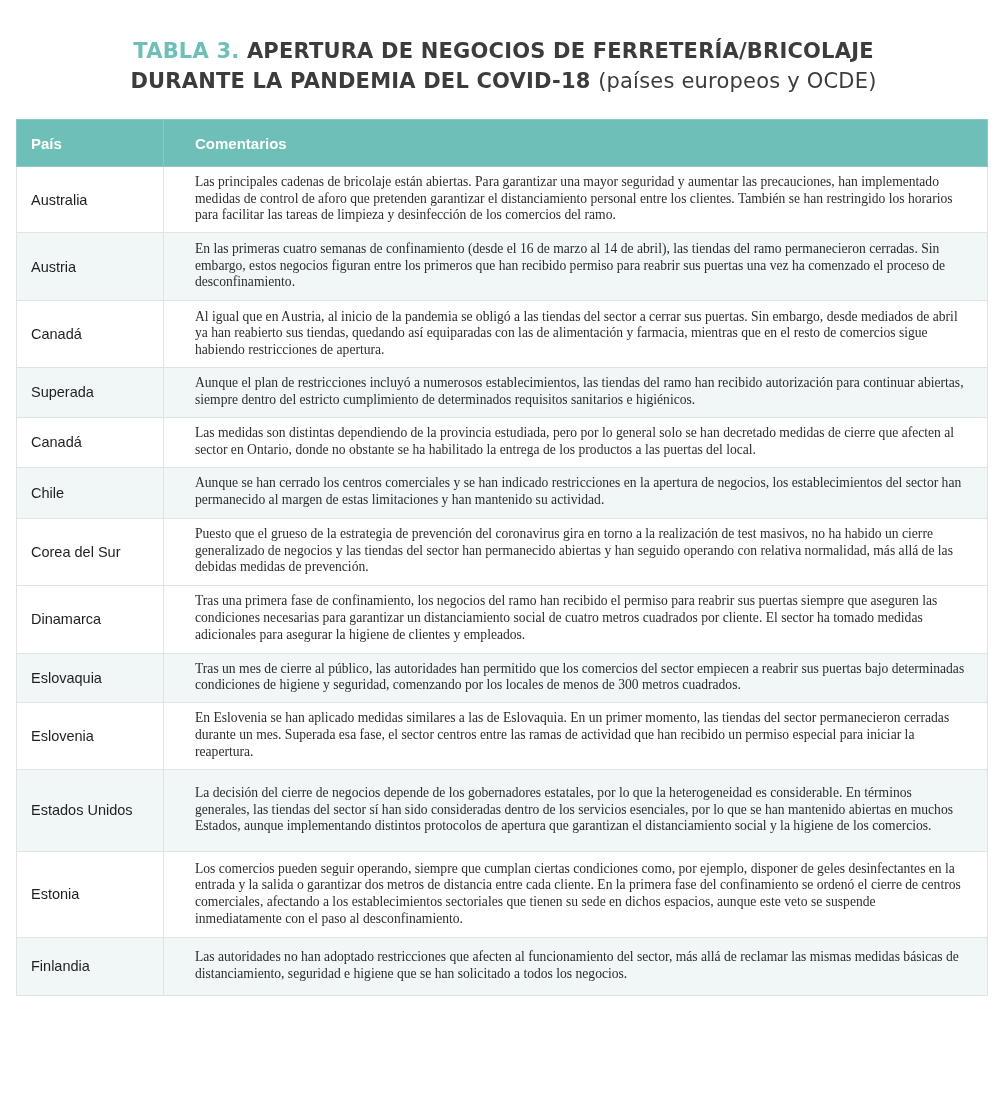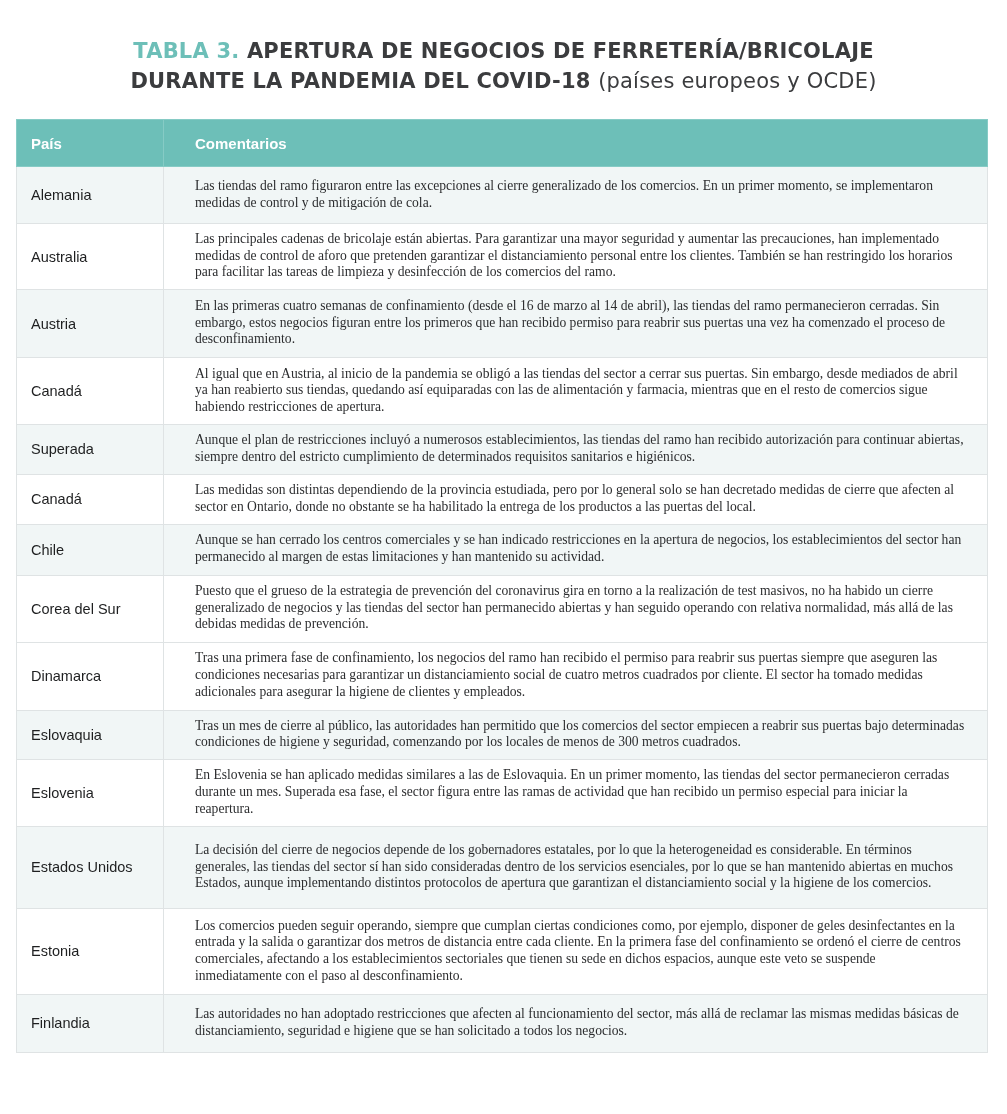--- a/index.html
+++ b/index.html
@@ -52,24 +52,20 @@
       <col class="c1">
       <col class="c2">
     </colgroup>
   <thead>
     <tr>
       <th class="c1">País</th>
       <th class="c2">Comentarios</th>
     </tr>
   </thead>
   <tbody>
-    <tr class="alt" style="height:57px">
-      <td class="country">Alemania</td>
-      <td class="comment">Las tiendas del ramo figuraron entre las excepciones al cierre generalizado de los comercios. En un primer momento, se implementaron medidas de control y de mitigación de cola.</td>
-    </tr>
     <tr style="height:66px">
       <td class="country">Australia</td>
       <td class="comment">Las principales cadenas de bricolaje están abiertas. Para garantizar una mayor seguridad y aumentar las precauciones, han implementado medidas de control de aforo que pretenden garantizar el distanciamiento personal entre los clientes. También se han restringido los horarios para facilitar las tareas de limpieza y desinfección de los comercios del ramo.</td>
     </tr>
     <tr class="alt" style="height:68px">
       <td class="country">Austria</td>
       <td class="comment">En las primeras cuatro semanas de confinamiento (desde el 16 de marzo al 14 de abril), las tiendas del ramo permanecieron cerradas. Sin embargo, estos negocios figuran entre los primeros que han recibido permiso para reabrir sus puertas una vez ha comenzado el proceso de desconfinamiento.</td>
     </tr>
     <tr style="height:67px">
       <td class="country">Canadá</td>
@@ -94,21 +90,21 @@
     <tr style="height:68px">
       <td class="country">Dinamarca</td>
       <td class="comment">Tras una primera fase de confinamiento, los negocios del ramo han recibido el permiso para reabrir sus puertas siempre que aseguren las condiciones necesarias para garantizar un distanciamiento social de cuatro metros cuadrados por cliente. El sector ha tomado medidas adicionales para asegurar la higiene de clientes y empleados.</td>
     </tr>
     <tr class="alt" style="height:48px">
       <td class="country">Eslovaquia</td>
       <td class="comment">Tras un mes de cierre al público, las autoridades han permitido que los comercios del sector empiecen a reabrir sus puertas bajo determinadas condiciones de higiene y seguridad, comenzando por los locales de menos de 300 metros cuadrados.</td>
     </tr>
     <tr style="height:67px">
       <td class="country">Eslovenia</td>
-      <td class="comment">En Eslovenia se han aplicado medidas similares a las de Eslovaquia. En un primer momento, las tiendas del sector permanecieron cerradas durante un mes. Superada esa fase, el sector figura entre las ramas de actividad que han recibido un permiso especial para iniciar la reapertura.</td>
+      <td class="comment">En Eslovenia se han aplicado medidas similares a las de Eslovaquia. En un primer momento, las tiendas del sector permanecieron cerradas durante un mes. Superada esa fase, el sector centros entre las ramas de actividad que han recibido un permiso especial para iniciar la reapertura.</td>
     </tr>
     <tr class="alt" style="height:82px">
       <td class="country">Estados Unidos</td>
       <td class="comment">La decisión del cierre de negocios depende de los gobernadores estatales, por lo que la heterogeneidad es considerable. En términos generales, las tiendas del sector sí han sido consideradas dentro de los servicios esenciales, por lo que se han mantenido abiertas en muchos Estados, aunque implementando distintos protocolos de apertura que garantizan el distanciamiento social y la higiene de los comercios.</td>
     </tr>
     <tr style="height:86px">
       <td class="country">Estonia</td>
       <td class="comment">Los comercios pueden seguir operando, siempre que cumplan ciertas condiciones como, por ejemplo, disponer de geles desinfectantes en la entrada y la salida o garantizar dos metros de distancia entre cada cliente. En la primera fase del confinamiento se ordenó el cierre de centros comerciales, afectando a los establecimientos sectoriales que tienen su sede en dichos espacios, aunque este veto se suspende inmediatamente con el paso al desconfinamiento.</td>
     </tr>
     <tr class="alt" style="height:58px">

